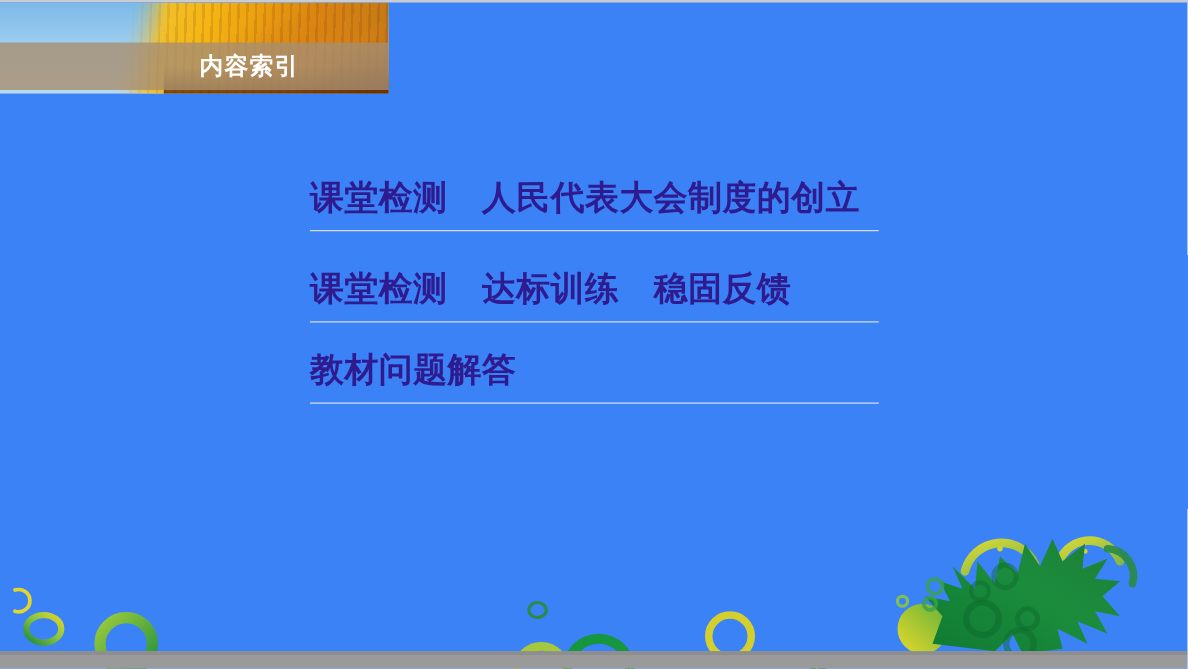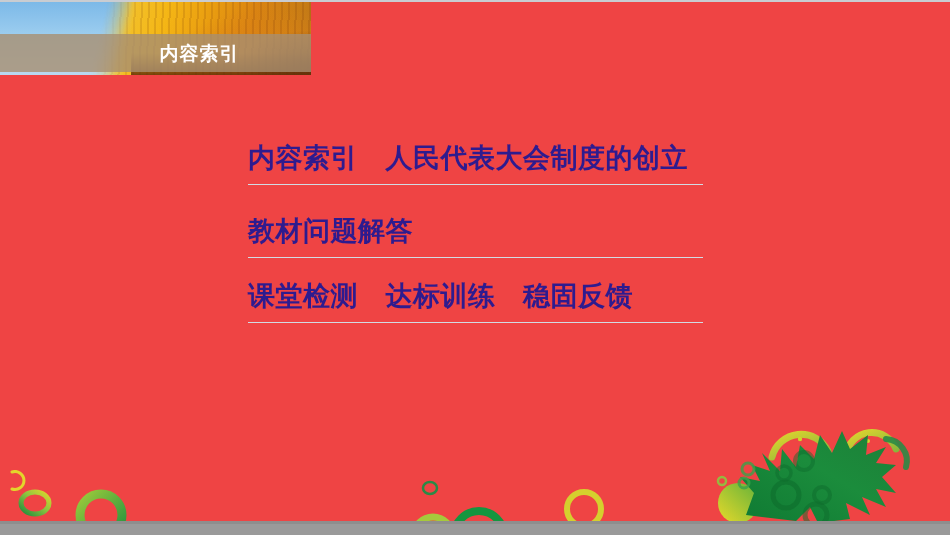--- a/index.html
+++ b/index.html
@@ -4,21 +4,21 @@
 <style>
   html, body {
     margin: 0;
     padding: 0;
     background: #ffffff;
   }
   #slide {
     position: relative;
     width: 950px;
     height: 535px;
-    background: #ef4444;
+    background: #3b82f6;
     overflow: hidden;
     font-family: "DejaVu Sans", "Liberation Sans", sans-serif;
   }
 
   
   .top-hairline {
     position: absolute;
     left: 0; top: 0;
     width: 950px; height: 2px;
     background: #c9ccd1;
@@ -164,30 +164,30 @@
     <div class="banner-trees"></div>
     <div class="banner-darkbase"></div>
     <div class="banner-band"></div>
     <div class="banner-title">内容索引</div>
   </div>
 
   <div class="index-list">
 
 
     <div class="index-item">
-      <div class="index-text">内容索引　人民代表大会制度的创立</div>
+      <div class="index-text">课堂检测　人民代表大会制度的创立</div>
     </div>
 
+
+    <div class="index-item">
+      <div class="index-text">课堂检测　达标训练　稳固反馈</div>
+    </div>
 
     <div class="index-item">
       <div class="index-text">教材问题解答</div>
-    </div>
-
-    <div class="index-item">
-      <div class="index-text">课堂检测　达标训练　稳固反馈</div>
     </div>
 
   </div>
 
   <svg class="deco" style="left:8px; top:470px;" width="26" height="22">
     <path d="M4 2 A9 9 0 1 1 4 19" fill="none" stroke="#e3d52b" stroke-width="3" stroke-linecap="round"></path>
   </svg>
 
   <svg class="deco" style="left:14px; top:487px;" width="42" height="32">
     <defs>

